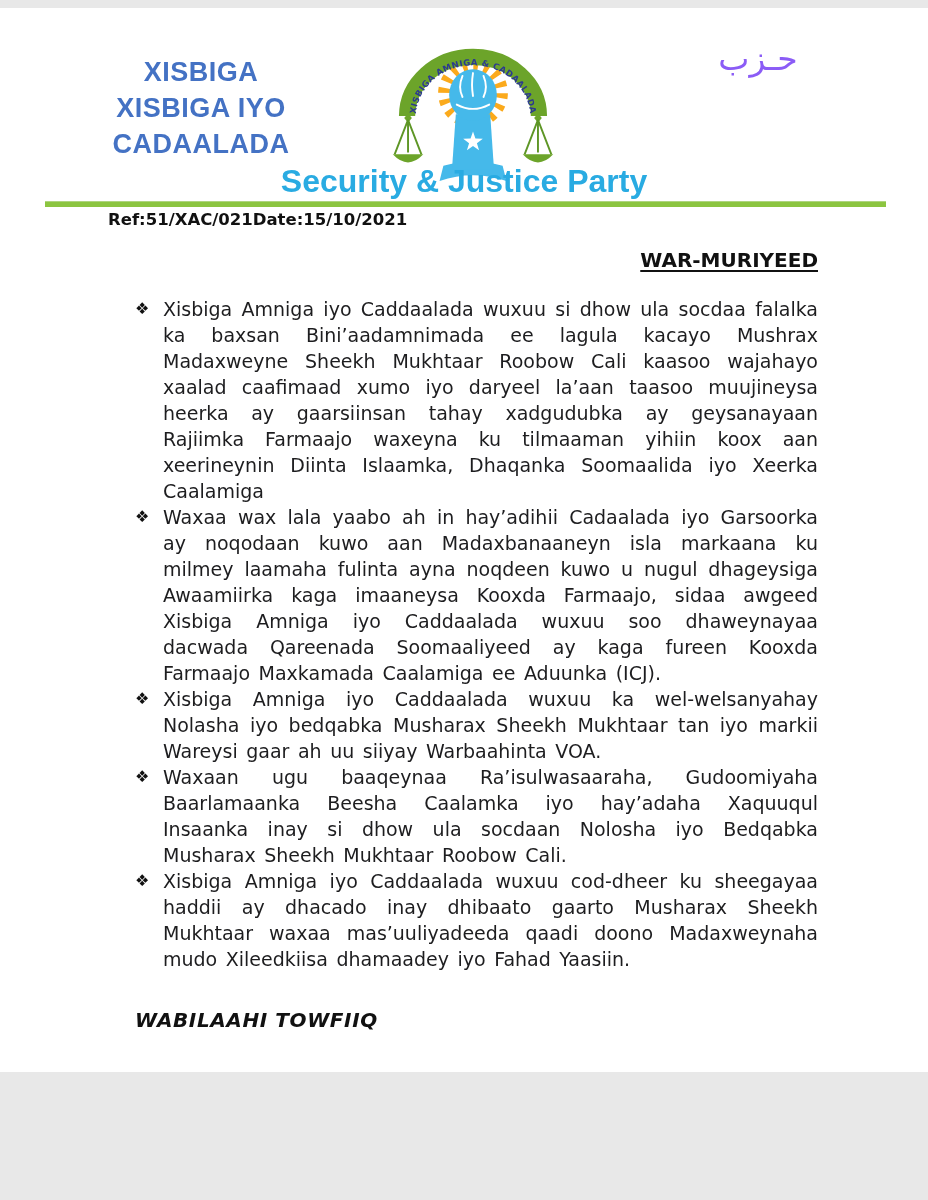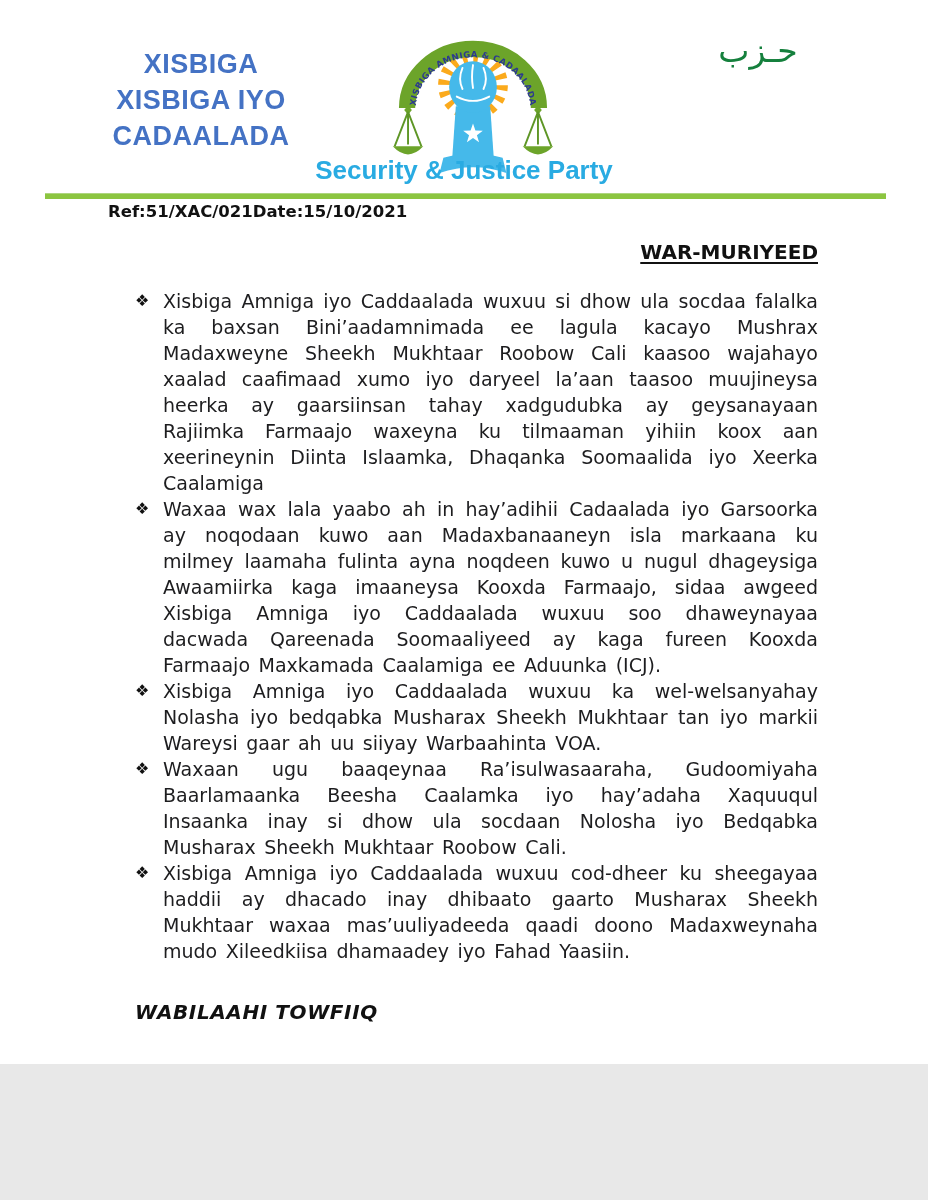--- a/index.html
+++ b/index.html
@@ -1,44 +1,44 @@
 <!DOCTYPE html>
 <html><head>
 <meta charset="utf-8">
 <style>
   html,body { margin:0; padding:0; background:#e8e8e8; }
   .page {
     position:relative;
     width:928px; height:1064px;
-    margin:0 auto;
+    margin:8px auto;
     background:#ffffff;
     font-family:"DejaVu Sans", sans-serif;
     overflow:hidden;
   }
 
   
   .party-somali {
     position:absolute; left:28px; top:46px; width:346px;
     text-align:center;
     font-family:"Liberation Sans", sans-serif;
     font-weight:bold; font-size:27px; line-height:36px;
     color:#4472c4; letter-spacing:0.5px;
   }
   .logo-wrap { position:absolute; left:382px; top:24px; width:182px; height:150px; }
   .party-arabic {
     position:absolute; right:20px; top:26px; width:300px;
     text-align:center; direction:rtl;
     font-family:"DejaVu Sans", sans-serif;
-    font-size:33px; line-height:50px; color:#15803d;
+    font-size:33px; line-height:50px; color:#8b5cf6;
   }
   .english-name {
     position:absolute; left:0; right:0; top:155px;
     text-align:center;
     font-family:"Liberation Sans", sans-serif;
-    font-weight:bold; font-size:26px;
+    font-weight:bold; font-size:32px;
     color:#29abe2; z-index:5;
   }
   .green-rule {
     position:absolute; left:45px; right:42px; top:193px;
     height:5px; background:#8cc540;
     border-top:1px solid #aed57f;
     z-index:4;
   }
   .meta-row {
     position:absolute; left:108px; right:112px; top:202px;

